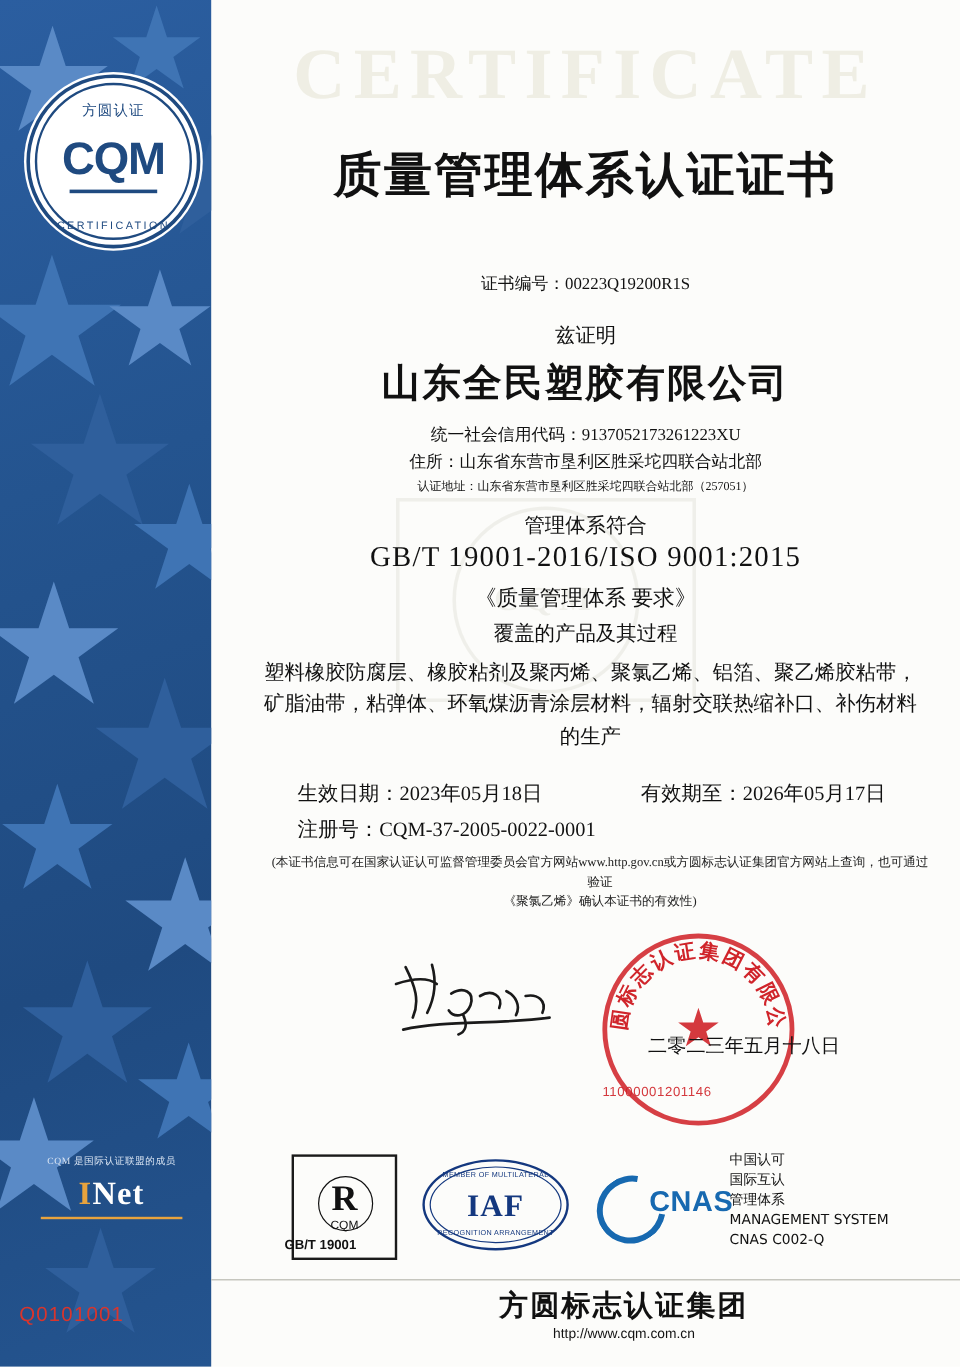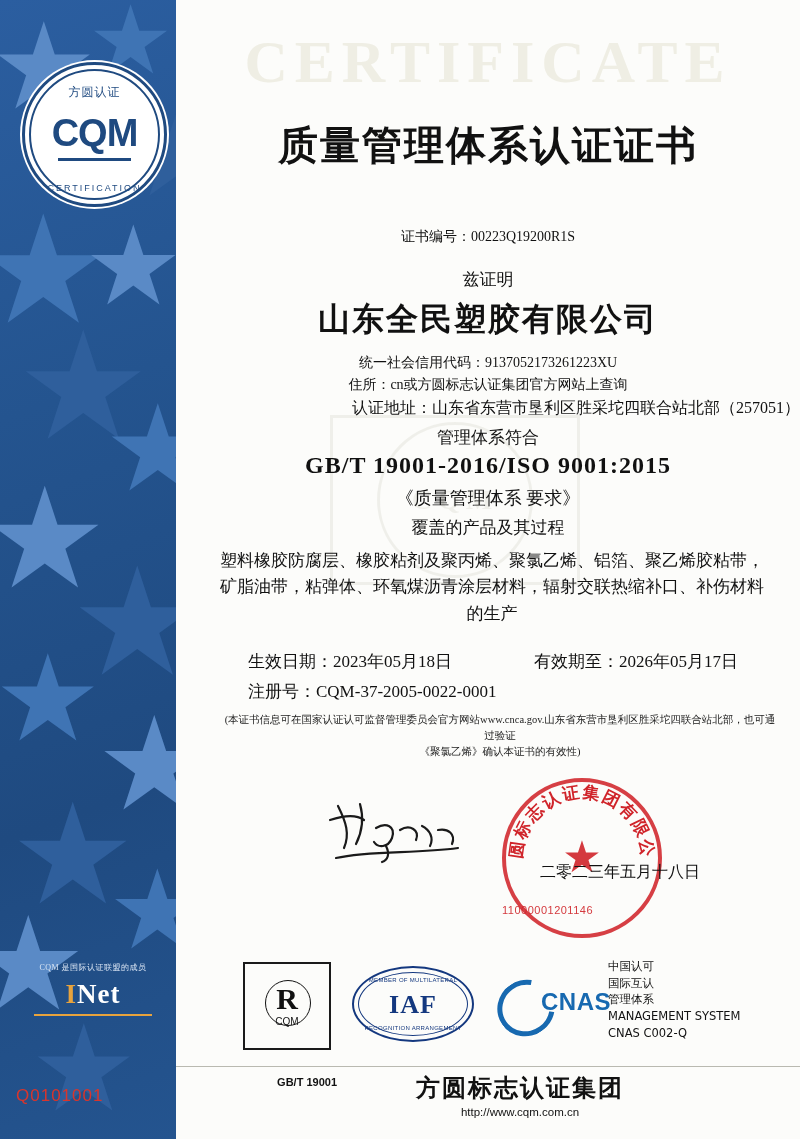--- a/index.html
+++ b/index.html
@@ -98,24 +98,24 @@
     position:absolute;left:176px;width:624px;text-align:center;color:#111;
   }
   .certno{top:228px;font-size:14px;}
   .hereby{top:268px;font-size:17px;}
   .company{
     top:298px;font-size:32px;font-weight:bold;letter-spacing:2px;
     font-family:"DejaVu Sans",sans-serif;
   }
   .credit{top:354px;font-size:14px;}
   .addr{top:376px;font-size:14px;}
-  .certaddr{top:398px;font-size:16px;text-align:right;}
+  .certaddr{top:398px;font-size:10px;}
   .conform{top:426px;font-size:17px;}
   .standard{
-    top:452px;font-size:24px;font-weight:bold;letter-spacing:1px;
+    top:452px;font-size:24px;font-weight:normal;letter-spacing:1px;
   }
   .stdname{top:486px;font-size:18px;}
   .scopelabel{top:516px;font-size:17px;}
   .scope{
     position:absolute;left:204px;width:576px;top:548px;text-align:center;
     font-size:17px;line-height:1.55;color:#111;
   }
   .dates{
     position:absolute;left:176px;width:624px;top:650px;color:#111;font-size:17px;
   }
@@ -178,21 +178,21 @@
   }
   .badge-r .cqm{
     position:absolute;left:0;right:0;top:52px;text-align:center;
     font-family:"Liberation Sans",sans-serif;font-size:10px;color:#111;
   }
   .badge-r .circ{
     position:absolute;left:20px;top:16px;width:44px;height:44px;
     border:1.5px solid #111;border-radius:50%;
   }
   .badge-caption{
-    position:absolute;left:237px;top:1076px;width:100px;text-align:right;
+    position:absolute;left:237px;top:1032px;width:100px;text-align:left;
     font-family:"Liberation Sans",sans-serif;font-size:11px;font-weight:bold;color:#111;
   }
   .iaf{
     position:absolute;left:352px;top:966px;width:122px;height:76px;
   }
   .iaf .oval{
     position:absolute;inset:0;border:2px solid #14387f;border-radius:50%;
   }
   .iaf .oval2{
     position:absolute;left:6px;top:6px;right:6px;bottom:6px;
@@ -298,21 +298,21 @@
 
   <div class="ghost-title">CERTIFICATE</div>
   <div class="main-title">质量管理体系认证证书</div>
 
   <div class="row-center certno">
     <span>证书编号：</span><span>00223Q19200R1S</span>
   </div>
   <div class="row-center company">山东全民塑胶有限公司</div>
   <div class="row-center hereby">兹证明</div>
   <div class="row-center credit">统一社会信用代码：9137052173261223XU</div>
-  <div class="row-center addr">住所：cn或方圆标志认证集团官方网站上查询</div>
+  <div class="row-center addr">住所：山东省东营市垦利区胜采坨四联合站北部</div>
   <div class="row-center certaddr">认证地址：山东省东营市垦利区胜采坨四联合站北部（257051）</div>
   <div class="row-center conform">管理体系符合</div>
   <div class="row-center standard">GB/T 19001-2016/ISO 9001:2015</div>
   <div class="row-center scopelabel">覆盖的产品及其过程</div>
   <div class="row-center stdname">《质量管理体系 要求》</div>
   <div class="scope">
     <div>塑料橡胶防腐层、橡胶粘剂及聚丙烯、聚氯乙烯、铝箔、聚乙烯胶粘带，</div>
     <div>矿脂油带，粘弹体、环氧煤沥青涂层材料，辐射交联热缩补口、补伤材料</div>
     <div>的生产</div>
   </div>
@@ -323,21 +323,21 @@
     </span>
     <span class="exp">
       <span>有效期至：</span><span>2026年05月17日</span>
     </span>
   </div>
   <div class="regno">
     <span>注册号：</span><span>CQM-37-2005-0022-0001</span>
   </div>
 
   <div class="note">
-    <div>(本证书信息可在国家认证认可监督管理委员会官方网站www.cnca.gov.山东省东营市垦利区胜采坨四联合站北部，也可通过验证</div>
+    <div>(本证书信息可在国家认证认可监督管理委员会官方网站www.http.gov.cn或方圆标志认证集团官方网站上查询，也可通过验证</div>
     <div>《聚氯乙烯》确认本证书的有效性)</div>
   </div>
 
   <div class="signature">
     <svg width="150" height="80" viewBox="0 0 150 80" fill="none" stroke="#1a1a1a" stroke-width="2.2" stroke-linecap="round">
       <path d="M12 6 C20 22, 24 34, 18 48"></path>
       <path d="M4 20 C16 16, 30 14, 38 20"></path>
       <path d="M34 4 C38 18, 36 32, 30 44"></path>
       <path d="M50 28 C60 22, 70 26, 66 38 C62 48, 52 48, 48 42"></path>
       <path d="M74 30 C84 24, 94 30, 90 40"></path>

